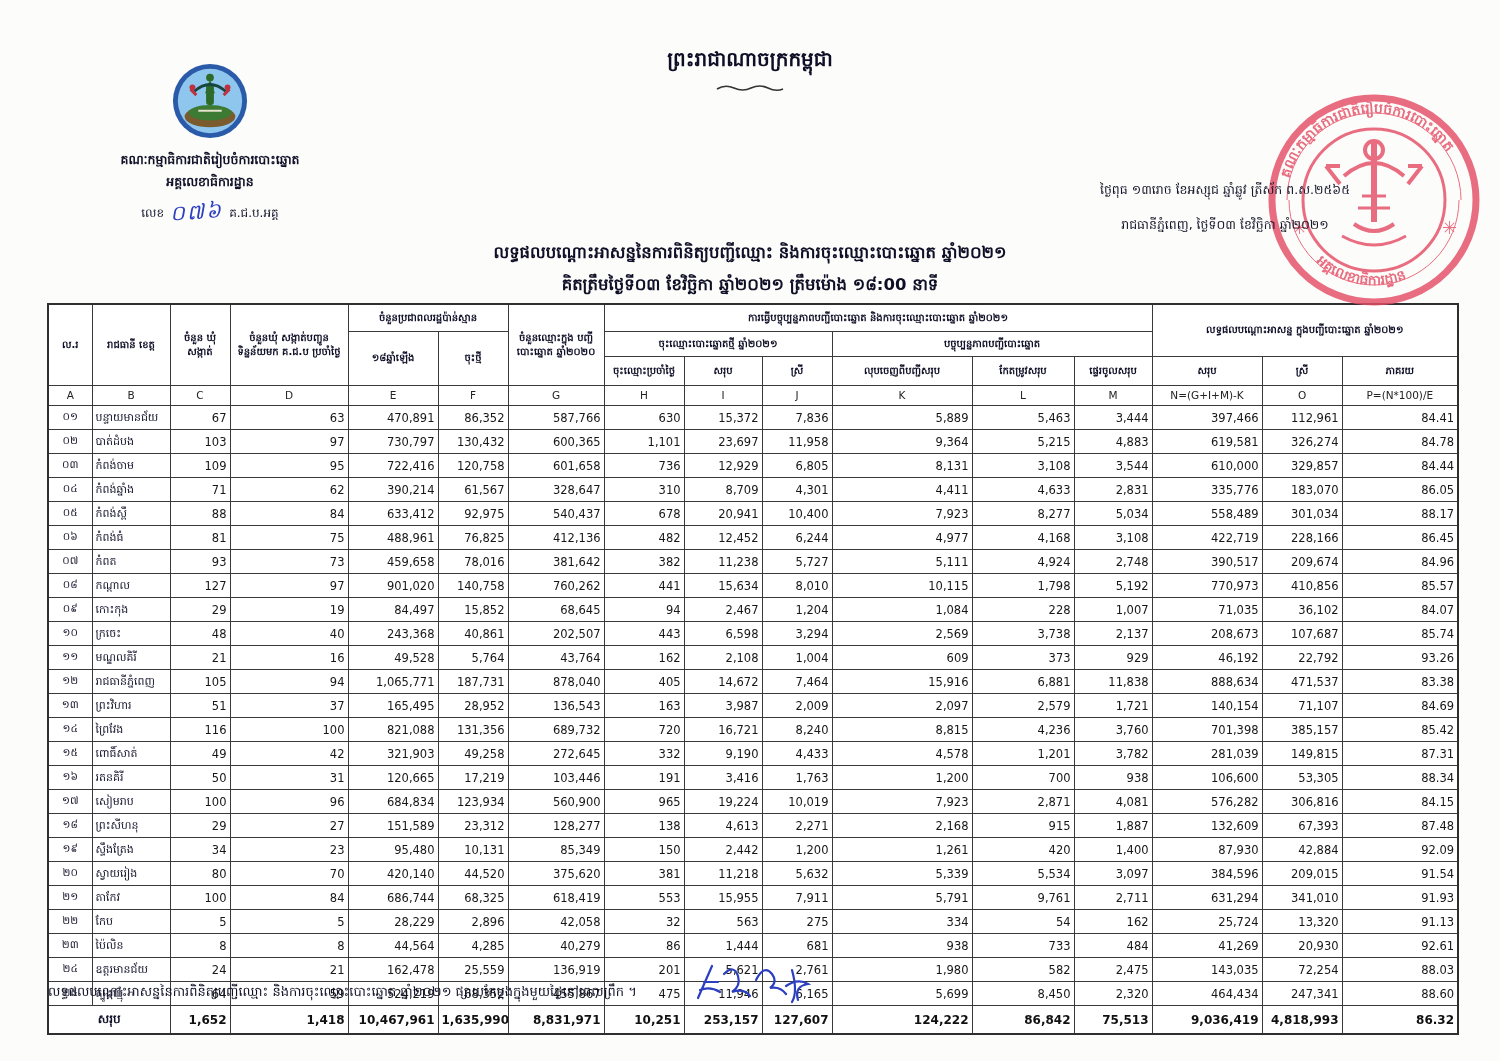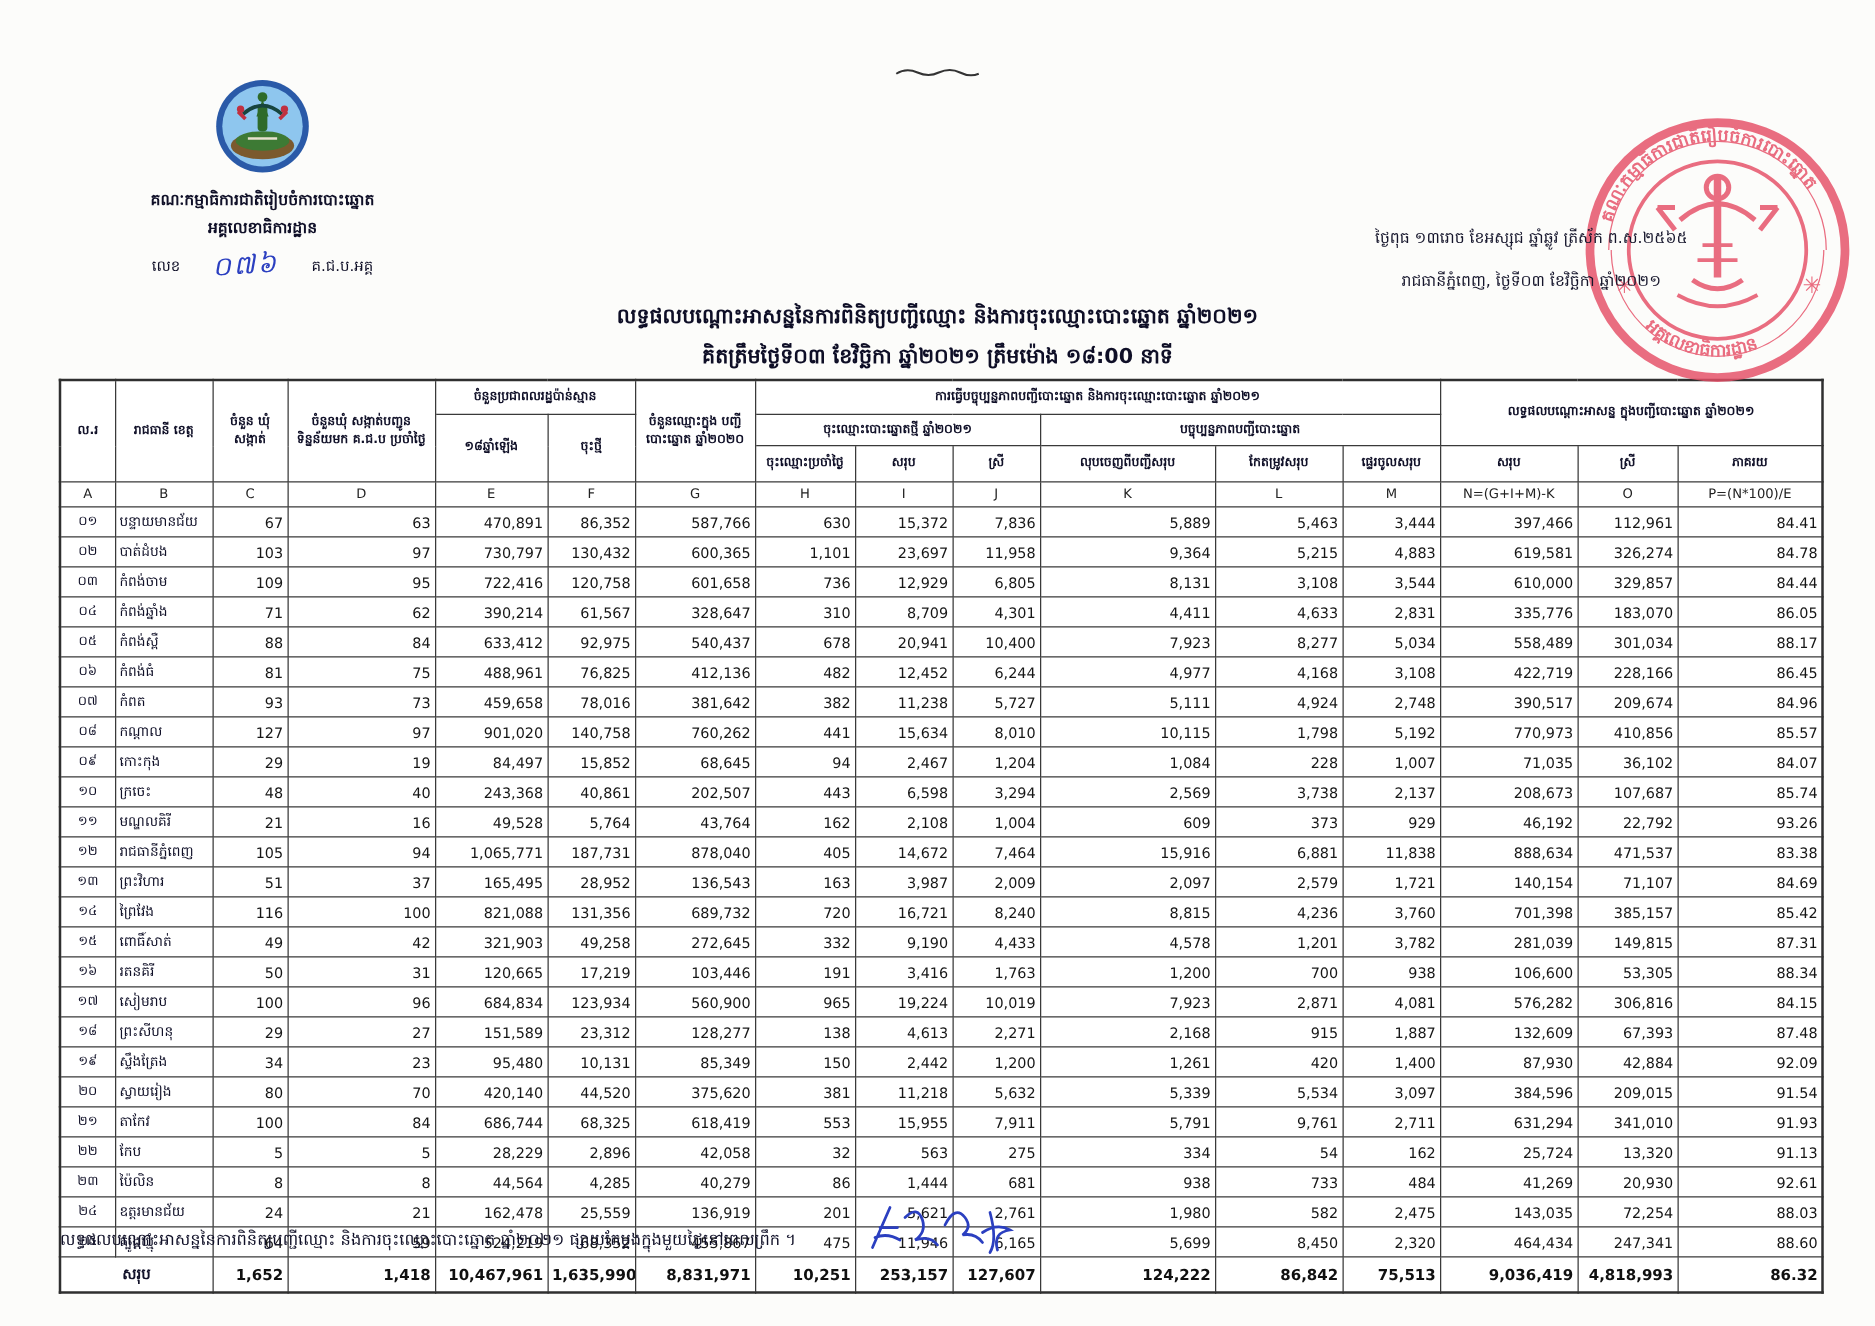--- a/index.html
+++ b/index.html
@@ -6,21 +6,21 @@
   .page{
     position:relative; width:1500px; height:1061px; margin:0 auto;
     background:#fcfcfa; overflow:hidden;
     font-family:"DejaVu Sans", sans-serif; color:#15152b;
   }
   
   .hdr-left{position:absolute; left:70px; top:62px; width:280px; text-align:center;}
   .hdr-left .logo{margin:0 auto 6px auto; width:78px; height:78px;}
   .hdr-left .org{font-size:12.5px; font-weight:bold; line-height:1.6; color:#101028;}
   .hdr-left .sec{font-size:12.5px; font-weight:bold; margin-top:4px; color:#101028;}
-  .hdr-left .noline{font-size:12px; margin-top:6px; color:#101028; display:flex; align-items:center; justify-content:center; gap:26px;}
+  .hdr-left .noline{font-size:12px; margin-top:6px; color:#101028; display:flex; align-items:center; justify-content:center; gap:6px;}
   .hand-no{font-size:21px; color:#2b3fc0; transform:rotate(-4deg); font-style:italic; letter-spacing:2px;}
   .hdr-center{position:absolute; left:0; right:0; top:46px; text-align:center;}
   .hdr-center .kingdom{font-size:20px; font-weight:bold; color:#0e0e26;}
   .hdr-center .motto{font-size:18px; font-weight:bold; margin-top:10px; color:#0e0e26;}
   .squiggle{width:70px; height:8px; margin:8px auto 0 auto;}
   .hdr-right{position:absolute; right:95px; top:172px; width:360px; text-align:center; font-size:12.5px; line-height:2.8; color:#15152b; z-index:2;}
   .stamp{position:absolute; left:1258px; top:84px; z-index:1;}
   .doc-title{position:absolute; left:0; right:0; top:237px; text-align:center;
     font-weight:bold; font-size:16.5px; line-height:1.95; color:#0e0e26;}
   
@@ -71,20 +71,21 @@
     <div class="org">គណៈកម្មាធិការជាតិរៀបចំការបោះឆ្នោត</div>
     <div class="sec">អគ្គលេខាធិការដ្ឋាន</div>
     <div class="noline">
       <span>លេខ</span>
       <span class="hand-no">០៧៦</span>
       <span>គ.ជ.ប.អគ្គ</span>
     </div>
   </div>
 
   <div class="hdr-center">
+    <div class="kingdom">ព្រះរាជាណាចក្រកម្ពុជា</div>
     <svg class="squiggle" viewBox="0 0 70 8">
       <path d="M2,5 q8,-5 17,-1 q9,4 17,0 q9,-4 17,0 q8,4 15,1" stroke="#333" stroke-width="1.6" fill="none"></path>
     </svg>
   </div>
 
   <div class="hdr-right">
     <div>ថ្ងៃពុធ ១៣រោច ខែអស្សុជ ឆ្នាំឆ្លូវ ត្រីស័ក ព.ស.២៥៦៥</div>
     <div>រាជធានីភ្នំពេញ, ថ្ងៃទី០៣ ខែវិច្ឆិកា ឆ្នាំ២០២១</div>
   </div>
 

